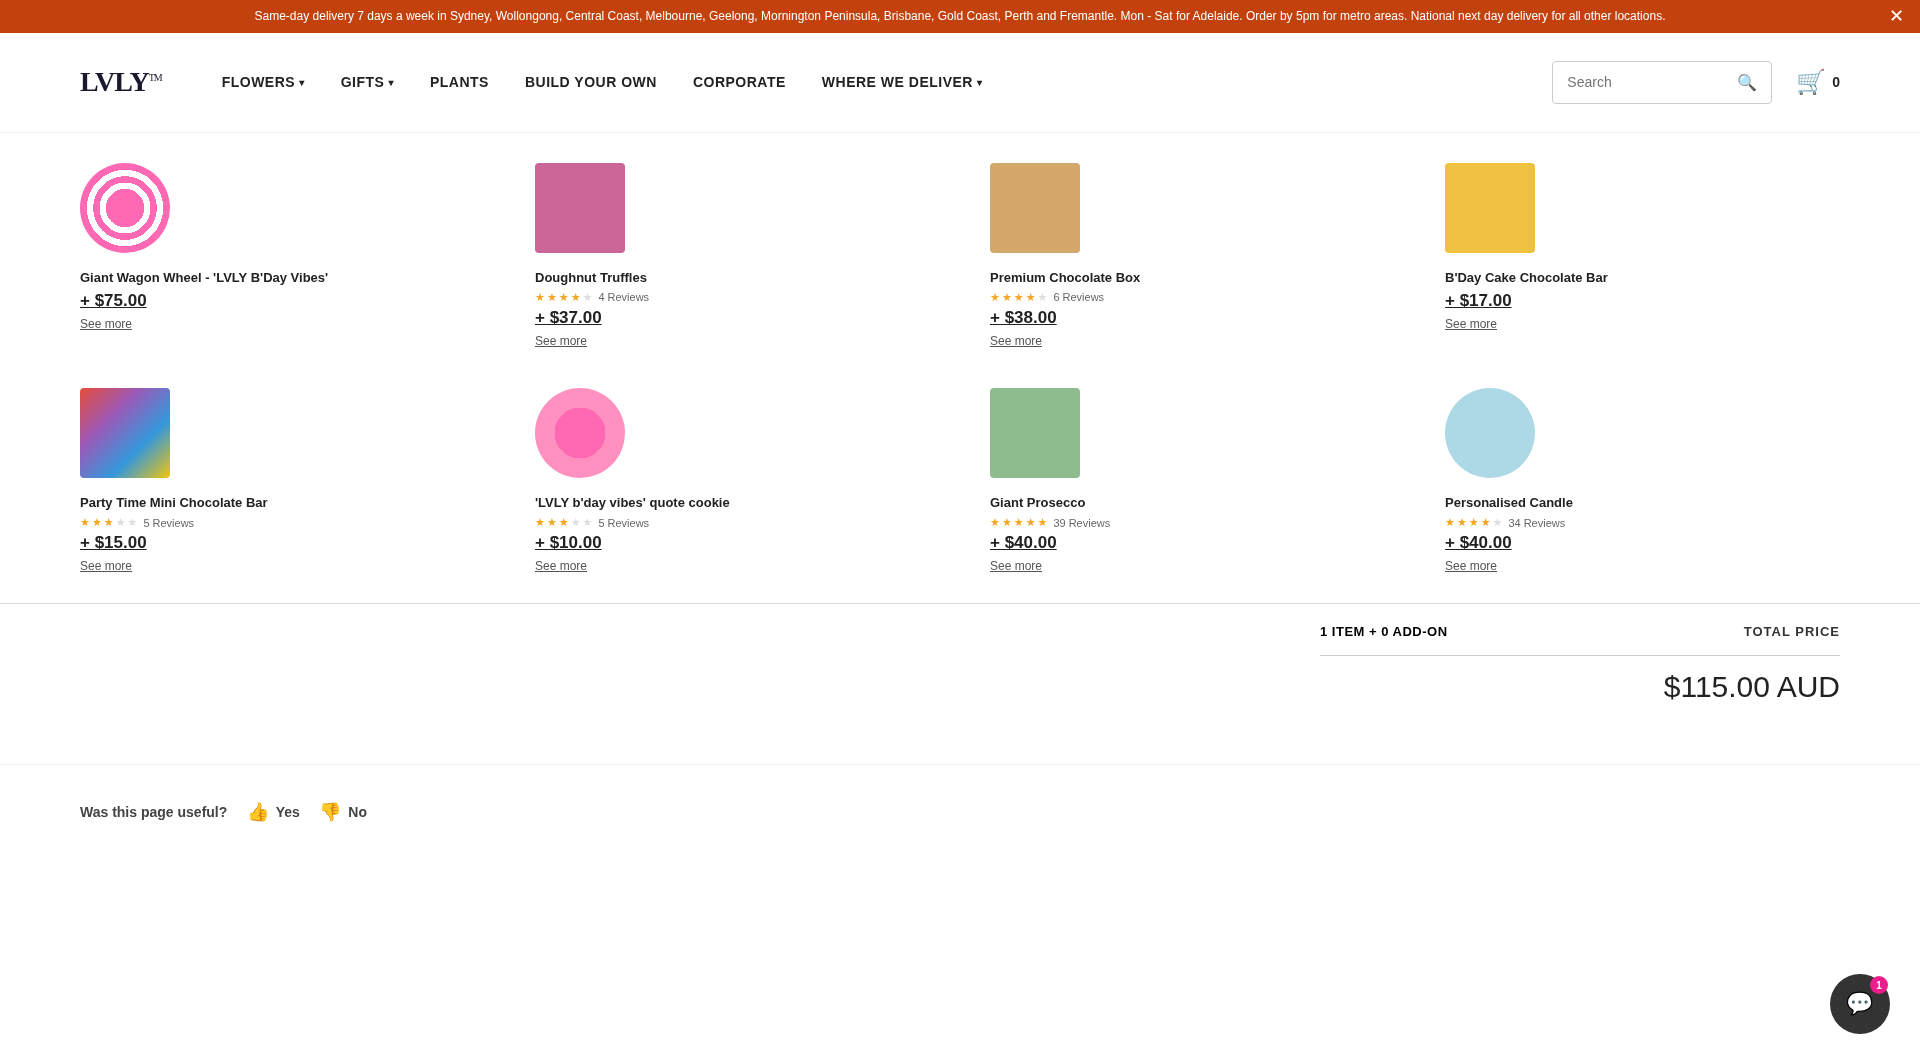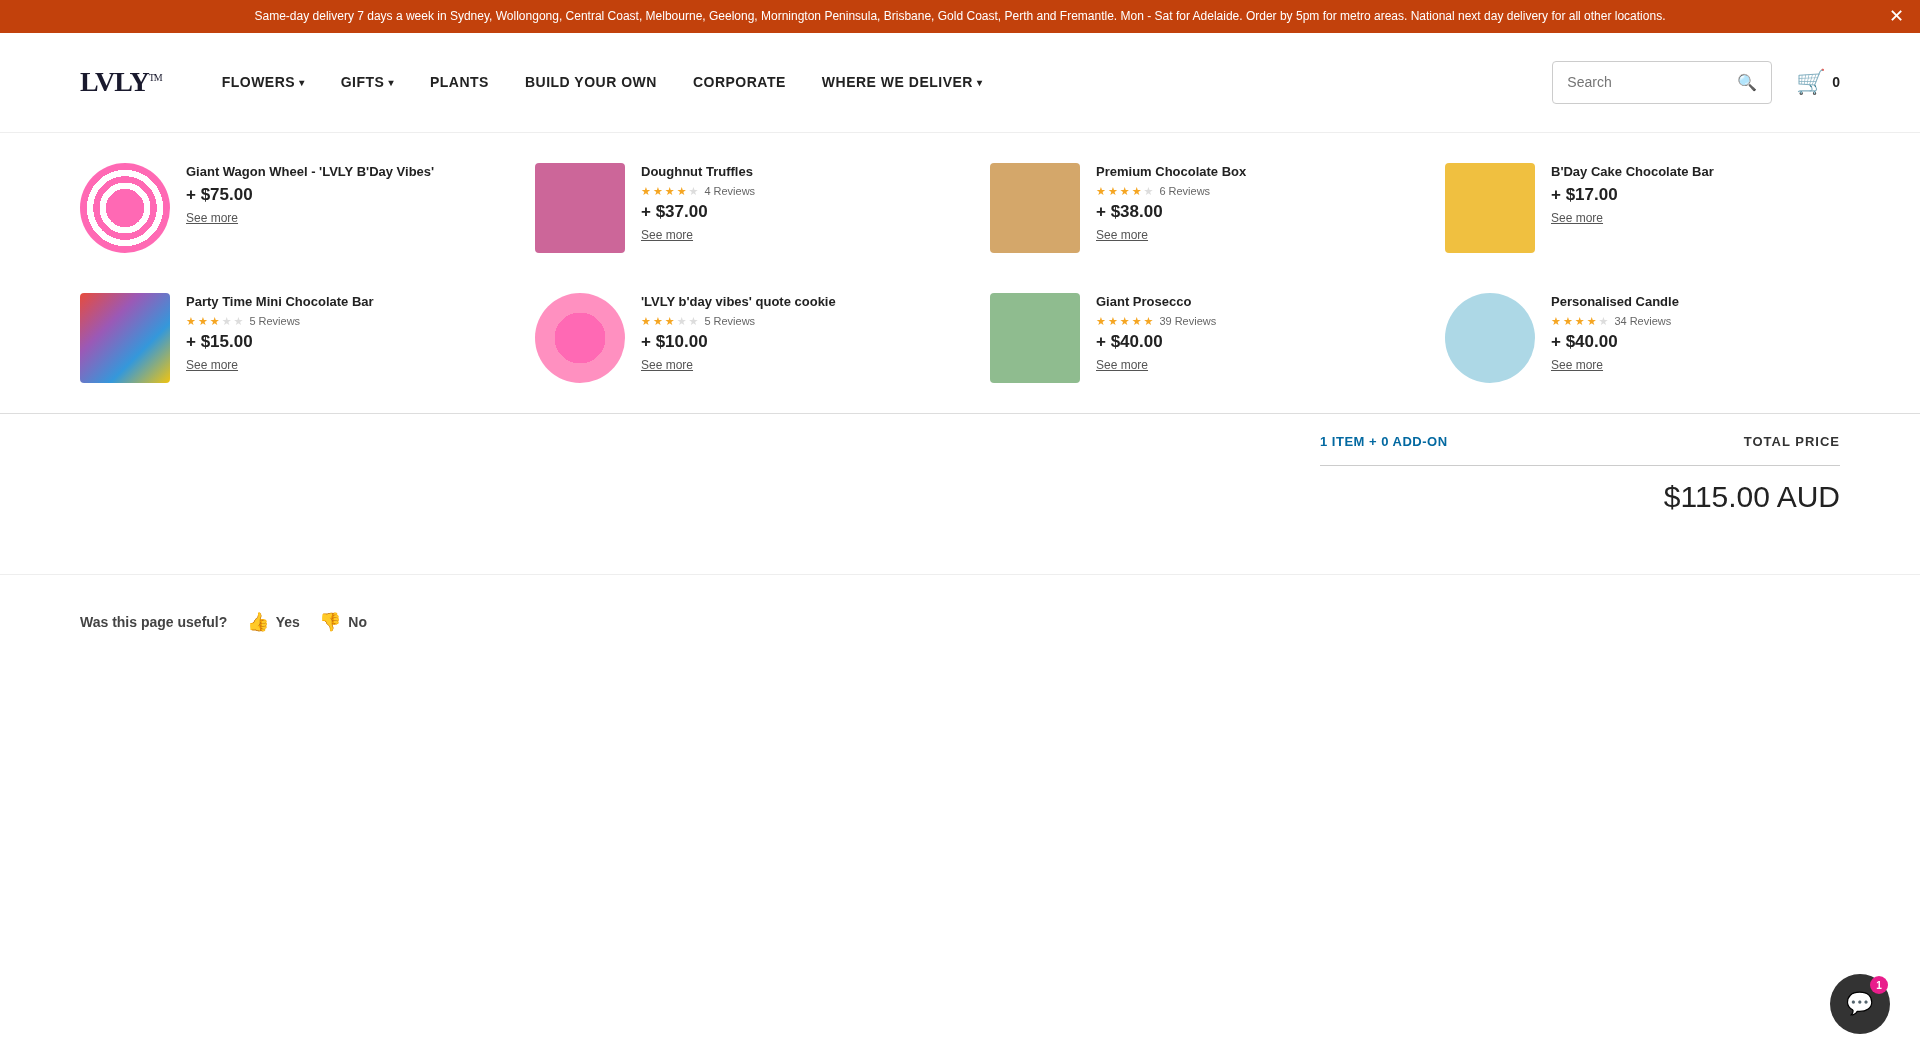--- a/index.html
+++ b/index.html
@@ -97,21 +97,21 @@
       padding: 30px 80px 0 80px;
     }
     .product-grid {
       display: grid;
       grid-template-columns: repeat(4, 1fr);
       gap: 40px 60px;
       margin-bottom: 30px;
     }
     .product-item {
       display: flex;
-      flex-direction: row;
+      flex-direction: column;
       align-items: flex-start;
       gap: 16px;
     }
     .product-image {
       width: 90px;
       height: 90px;
       flex-shrink: 0;
       border-radius: 4px;
       background: #f0f0f0;
       display: flex;
@@ -131,20 +131,21 @@
     }
     .stars { display: flex; align-items: center; gap: 2px; margin-bottom: 2px; }
     .star { color: #f5a623; font-size: 11px; }
     .star.empty { color: #ddd; }
     .review-count { font-size: 11px; color: #666; margin-left: 4px; }
     .product-price {
       font-size: 17px;
       font-weight: 700;
       color: #222;
       margin: 4px 0;
+      text-decoration: underline;
     }
     .see-more {
       font-size: 12px;
       color: #555;
       cursor: pointer;
       text-decoration: underline;
     }
 
     
     .img-wagon-wheel {
@@ -197,21 +198,21 @@
     .order-summary-row {
       display: flex;
       justify-content: space-between;
       width: 520px;
       margin-bottom: 10px;
       align-items: center;
     }
     .item-count-label {
       font-size: 13px;
       font-weight: 600;
-      color: #0369a1;
+      color: #000000;
       letter-spacing: 0.5px;
       text-transform: uppercase;
       text-align: center;
     }
     .total-price-label {
       font-size: 13px;
       font-weight: 700;
       color: #333;
       letter-spacing: 1px;
       text-transform: uppercase;

